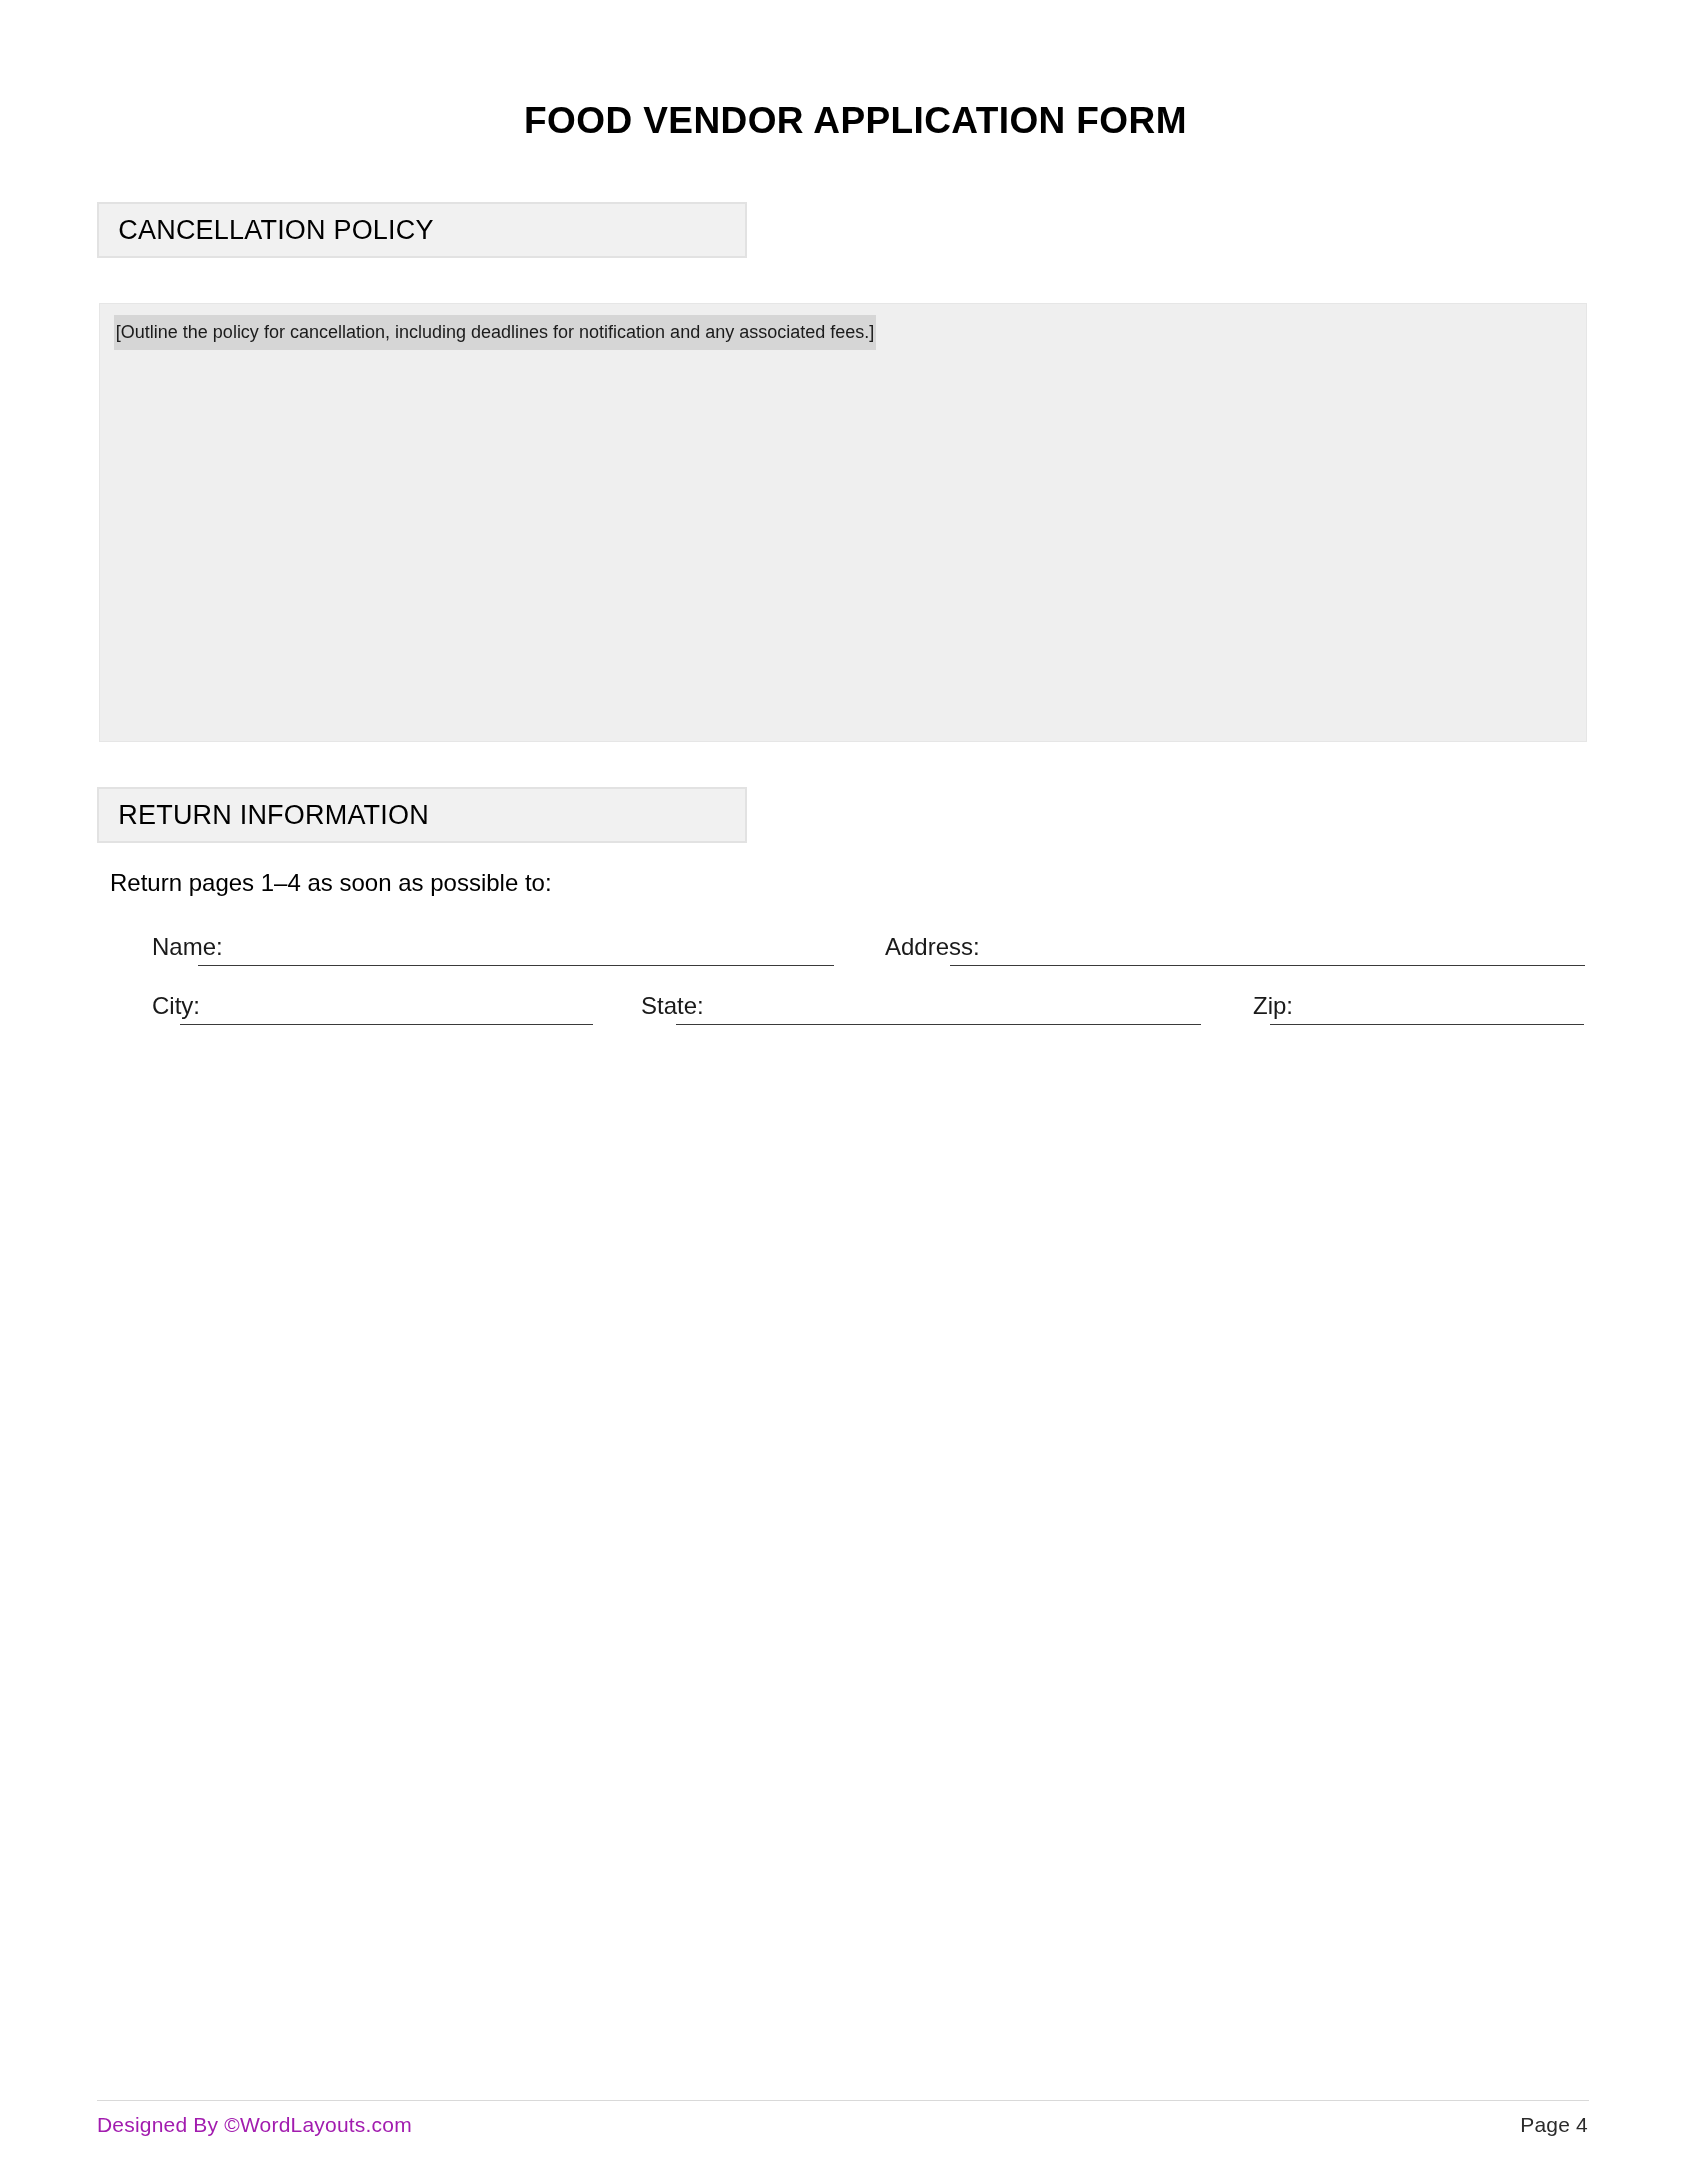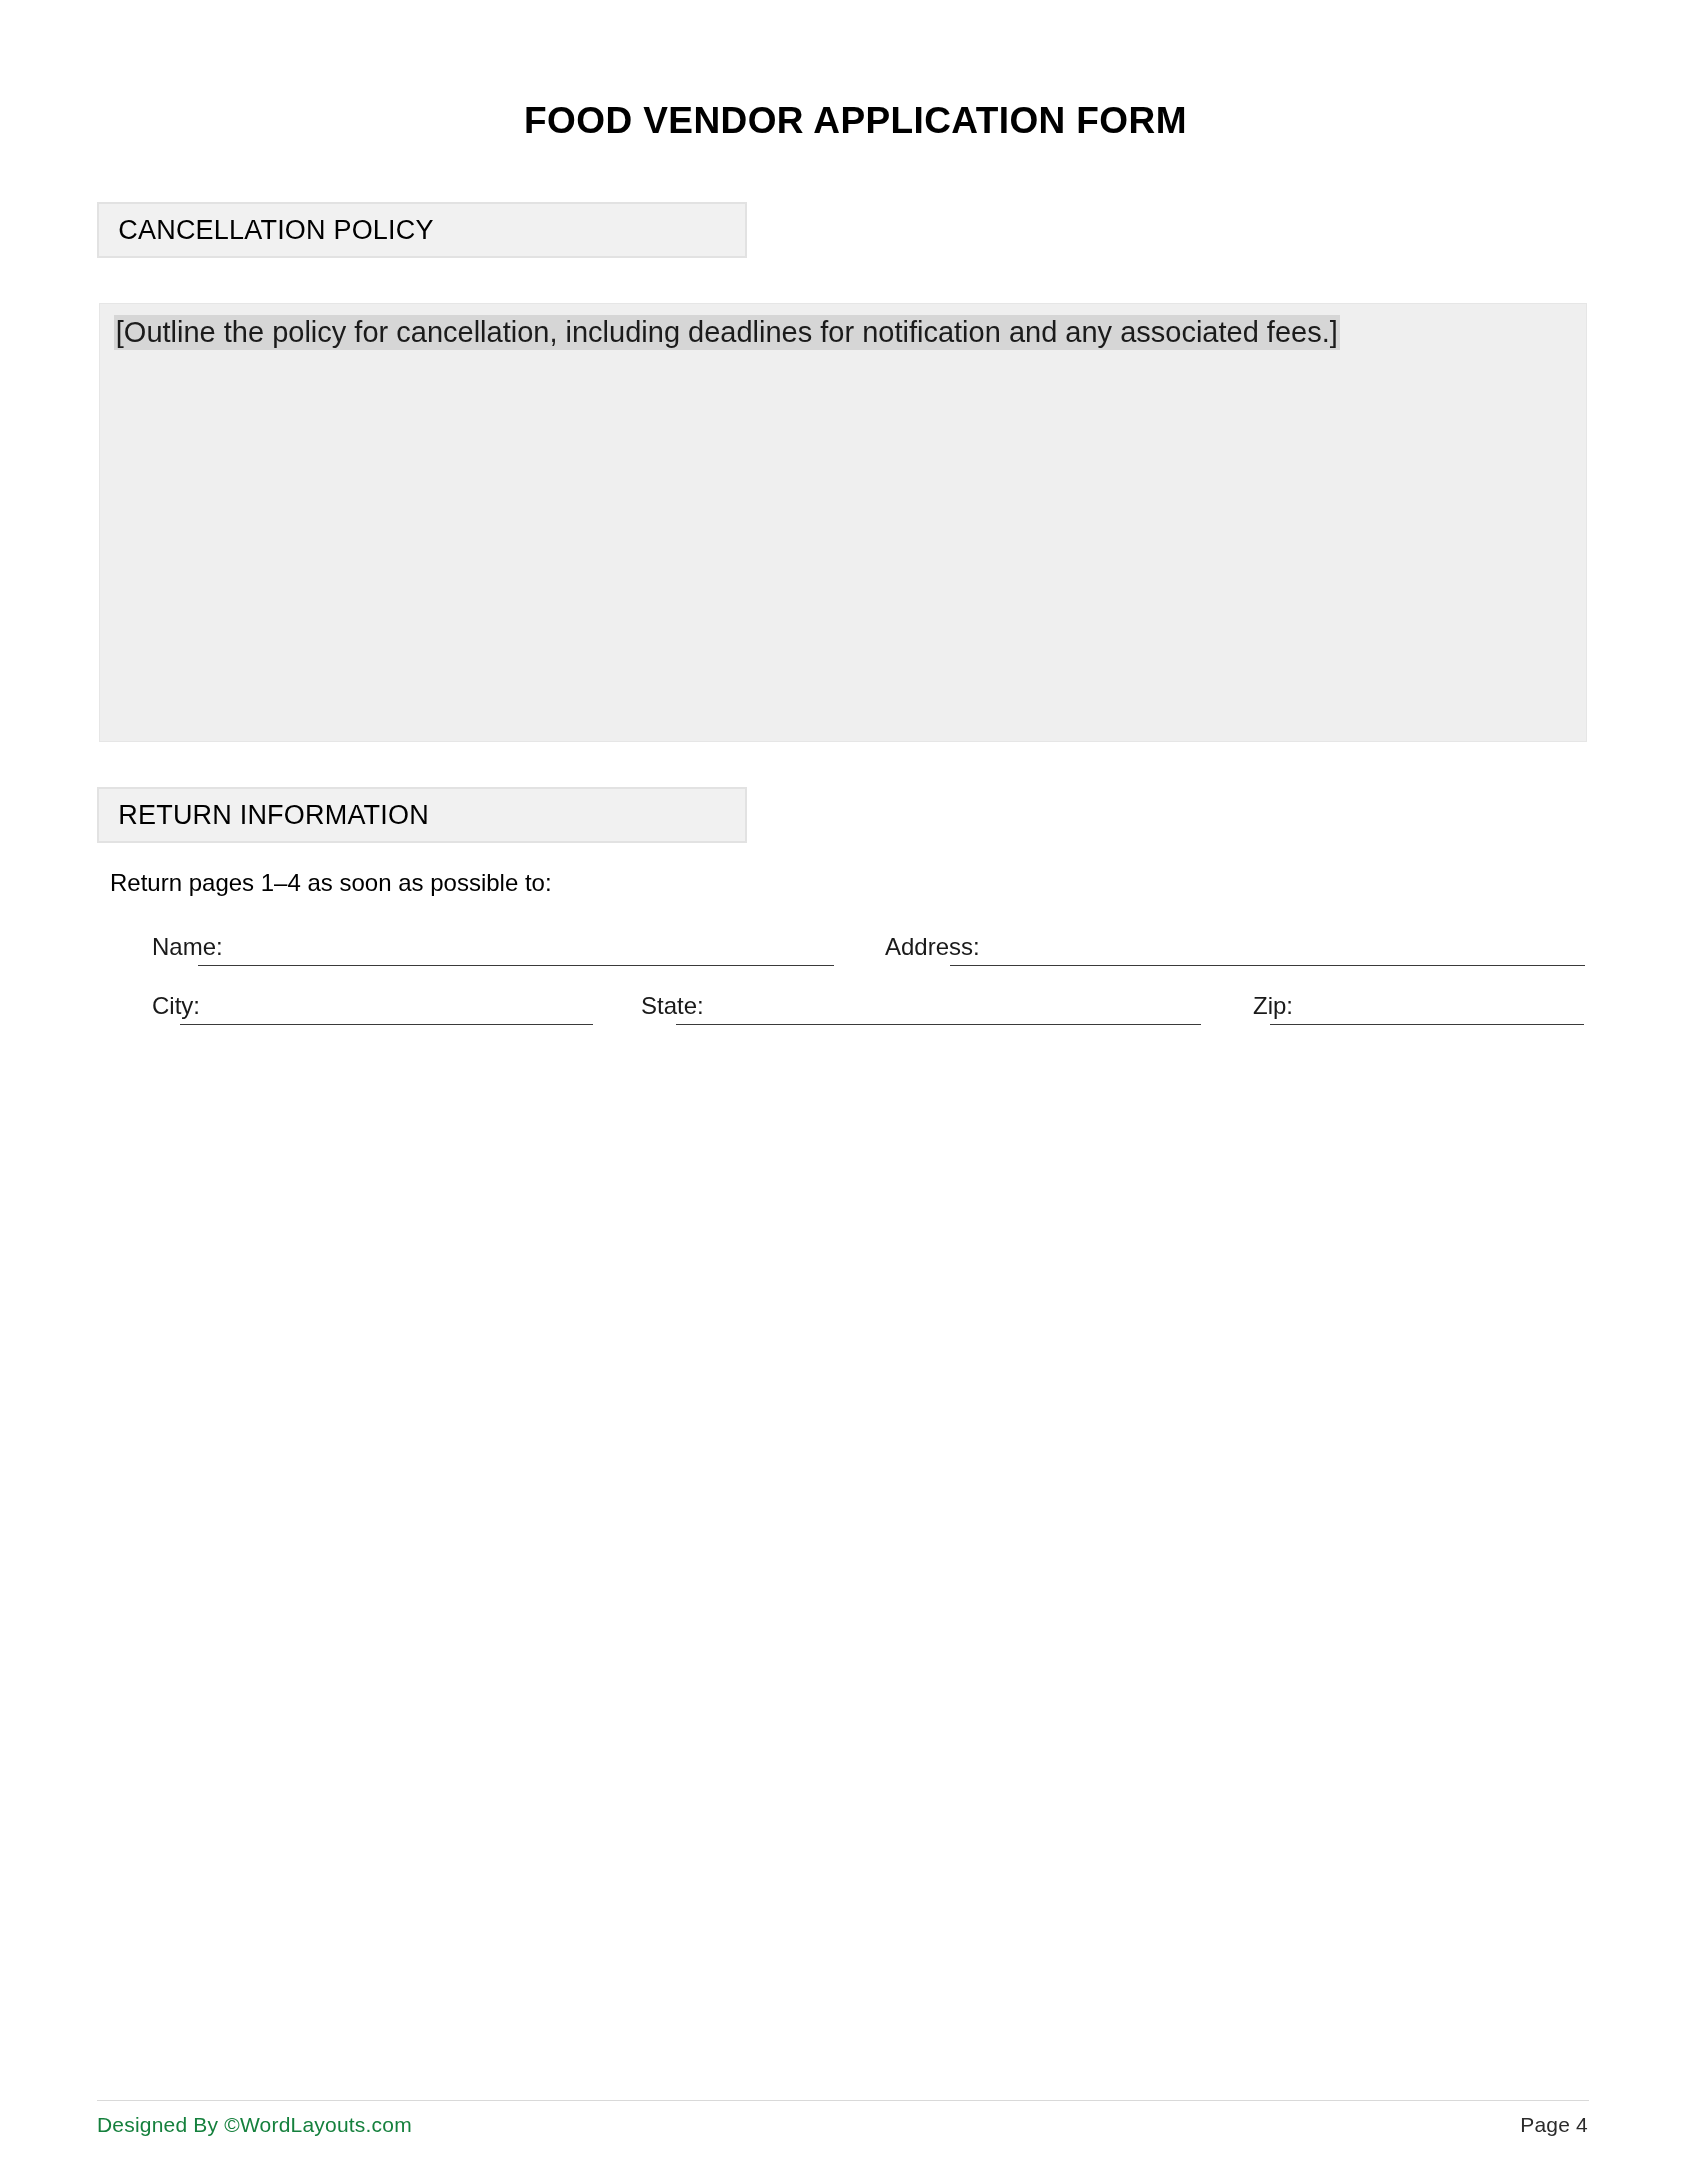--- a/index.html
+++ b/index.html
@@ -65,21 +65,21 @@
     width: 1488px;
     height: 439px;
     background: #efefef;
     border: 1.8px solid #e6e6e6;
     box-sizing: border-box;
   }
   .content-placeholder {
     position: absolute;
     left: 14px;
     top: 11.4px;
-    font-size: 29px;
+    font-size: 18px;
     line-height: 33px;
     color: #1b1b1b;
     background: #d6d6d6;
     padding: 0.9px 1.8px;
     white-space: nowrap;
   }
 
   
   .return-instruction {
     position: absolute;
@@ -136,21 +136,21 @@
     width: 1492px;
     height: 0;
     border-bottom: 0.9px solid #d9d9d9;
   }
   .footer-left {
     position: absolute;
     left: 97px;
     top: 2113px;
     font-size: 21px;
     letter-spacing: 0.2px;
-    color: #15803d;
+    color: #a21caf;
   }
   .footer-right {
     position: absolute;
     right: 97px;
     top: 2113px;
     font-size: 21px;
     letter-spacing: 0.2px;
     color: #2b2b2b;
   }
 </style>

